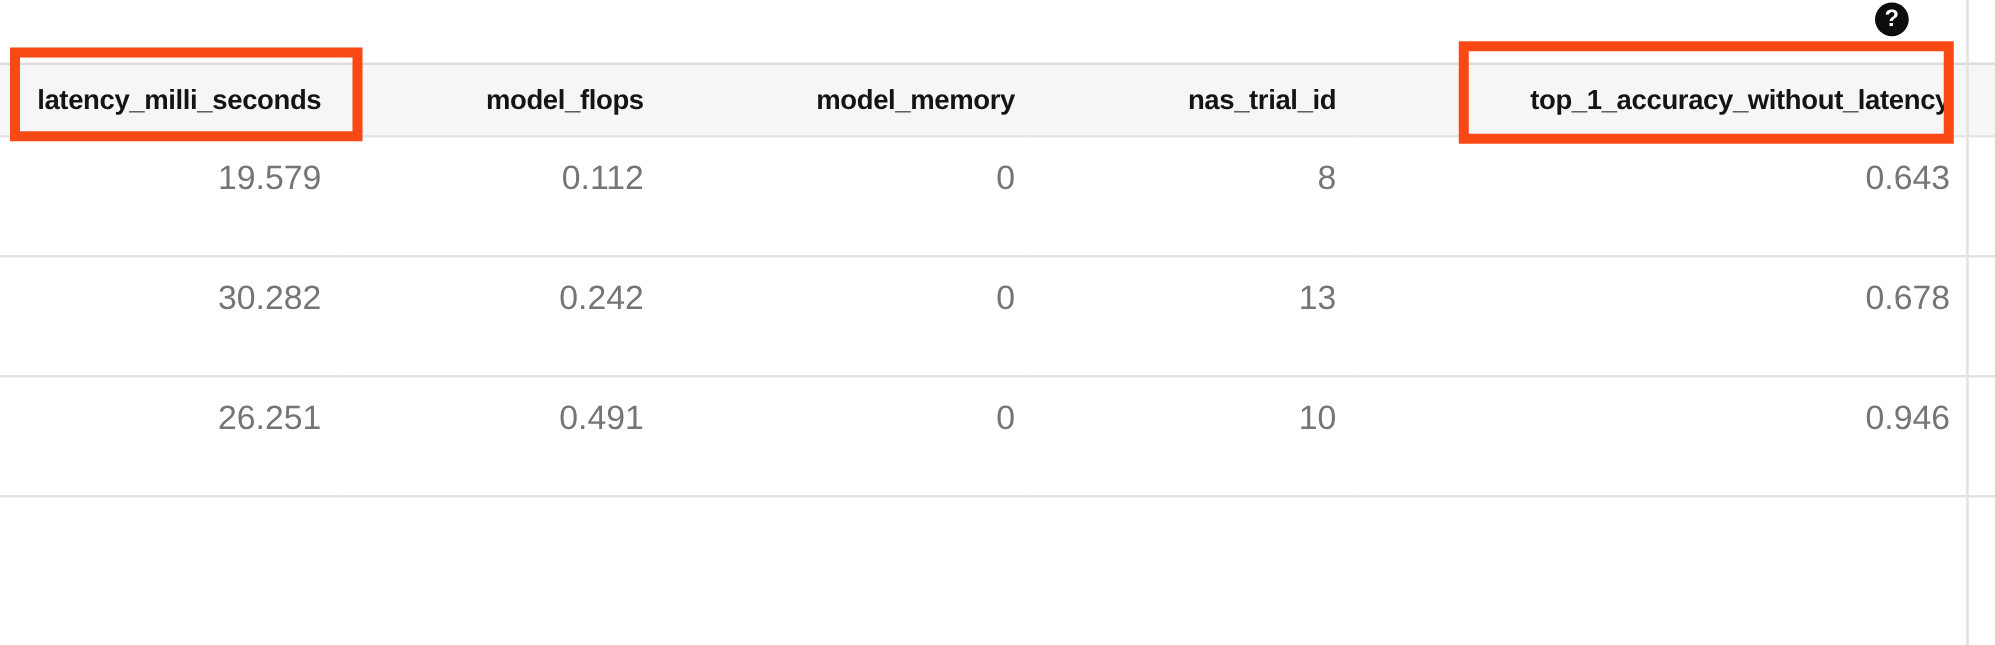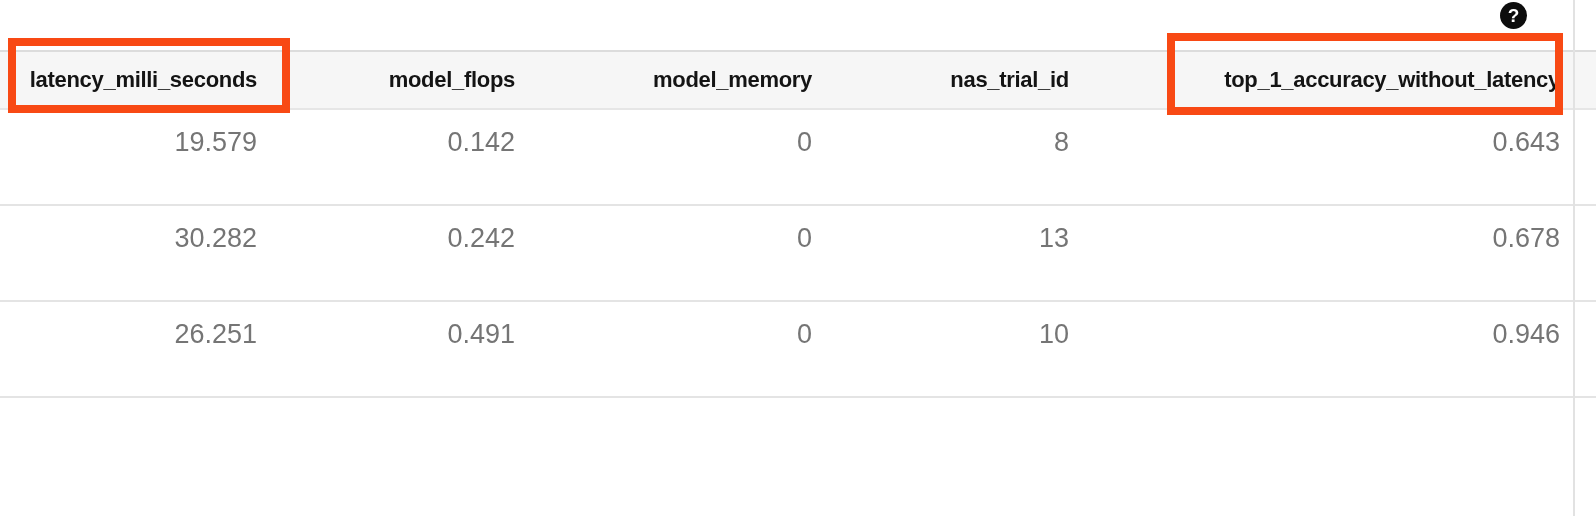--- a/index.html
+++ b/index.html
@@ -91,21 +91,21 @@
       <th>model_flops</th>
       <th>model_memory</th>
       <th>nas_trial_id</th>
       <th>top_1_accuracy_without_latency</th>
       <th class="stub"></th>
     </tr>
   </thead>
   <tbody>
     <tr class="data-row">
       <td>19.579</td>
-      <td>0.142</td>
+      <td>0.112</td>
       <td>0</td>
       <td>8</td>
       <td>0.643</td>
       <td></td>
     </tr>
     <tr class="data-row">
       <td>30.282</td>
       <td>0.242</td>
       <td>0</td>
       <td>13</td>

